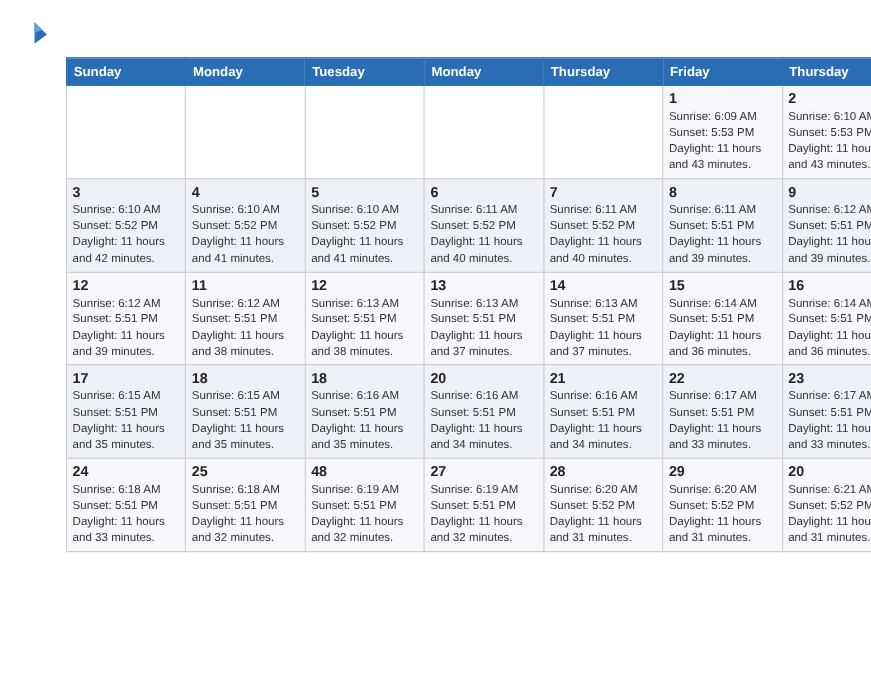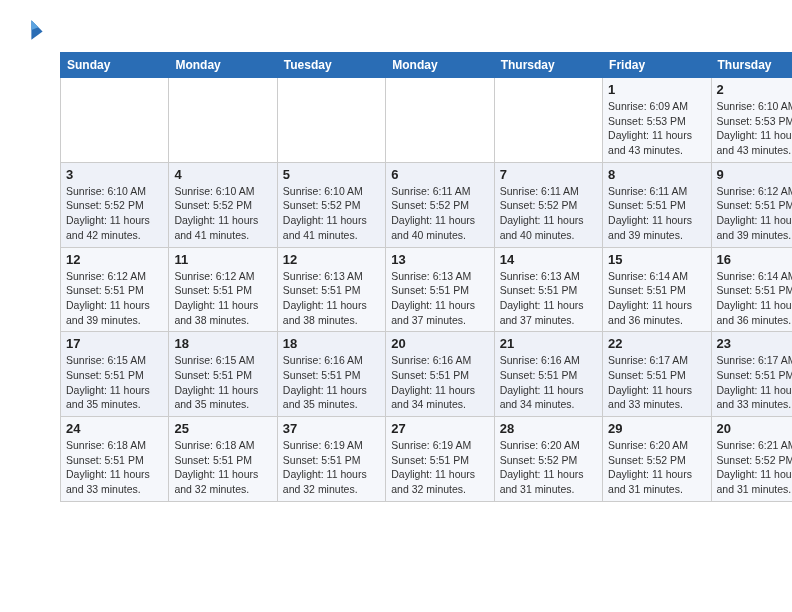--- a/index.html
+++ b/index.html
@@ -306,21 +306,21 @@
 and 33 minutes.</div>
         </td>
         <td>
           <span class="day-number">25</span>
           <div class="day-info" style="white-space: pre-line;">Sunrise: 6:18 AM
 Sunset: 5:51 PM
 Daylight: 11 hours
 and 32 minutes.</div>
         </td>
         <td>
-          <span class="day-number">37</span>
+          <span class="day-number">48</span>
           <div class="day-info" style="white-space: pre-line;">Sunrise: 6:19 AM
 Sunset: 5:51 PM
 Daylight: 11 hours
 and 32 minutes.</div>
         </td>
         <td>
           <span class="day-number">27</span>
           <div class="day-info" style="white-space: pre-line;">Sunrise: 6:19 AM
 Sunset: 5:51 PM
 Daylight: 11 hours

